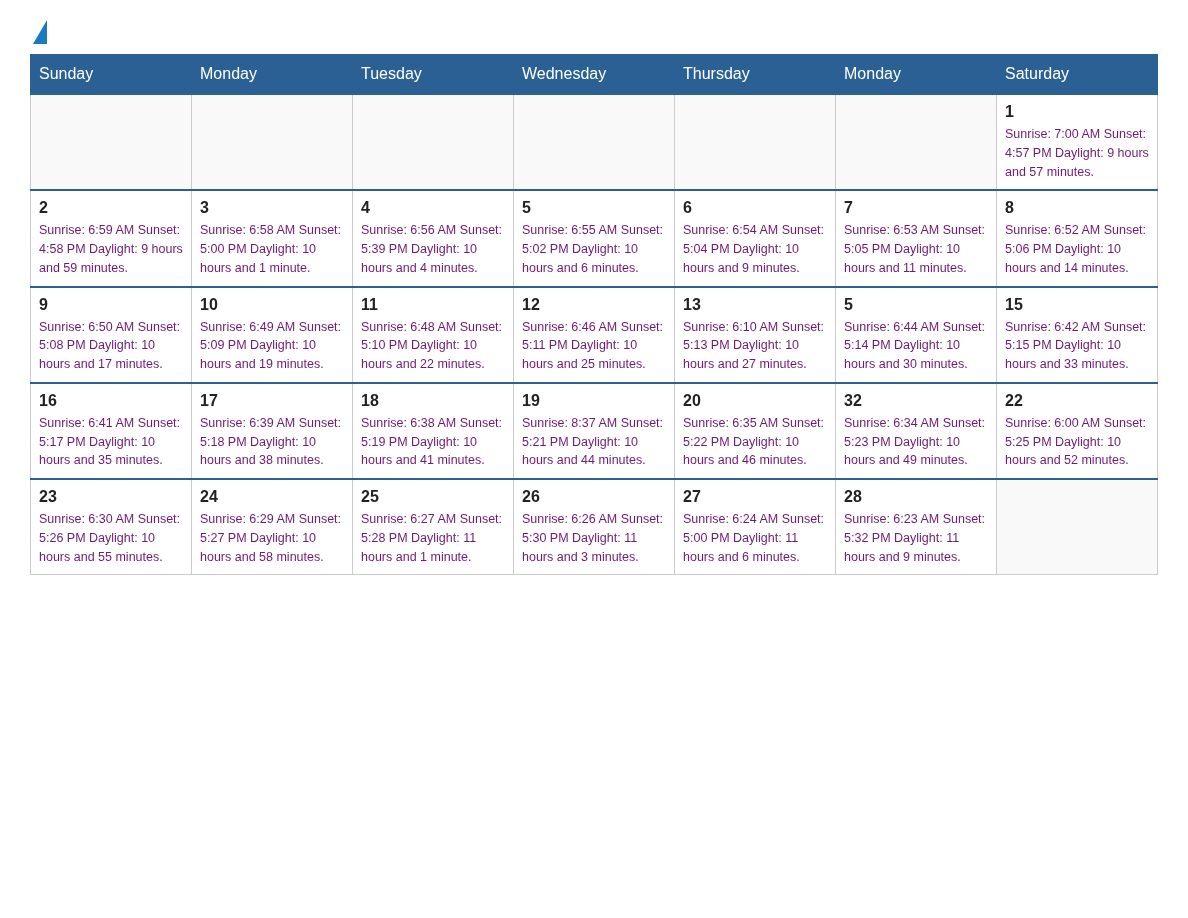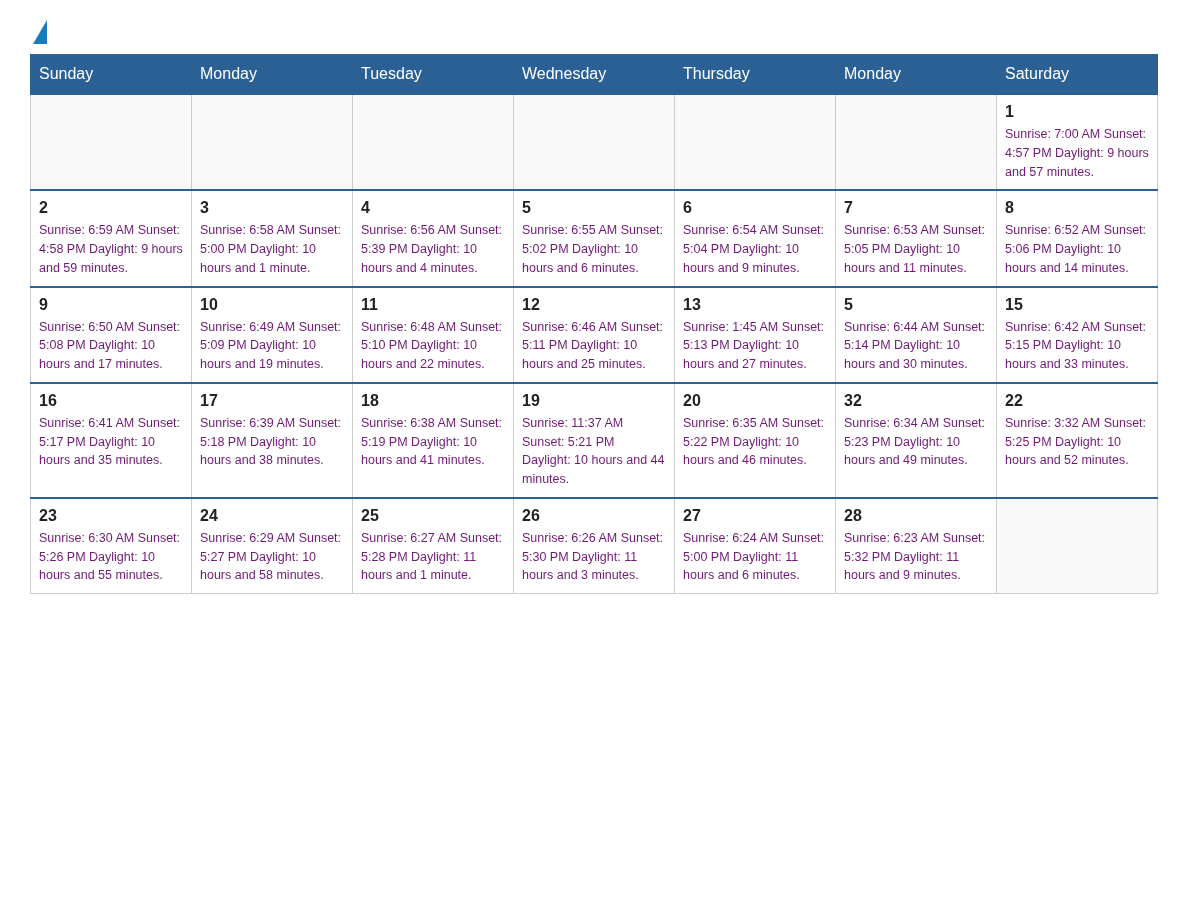--- a/index.html
+++ b/index.html
@@ -204,21 +204,21 @@
 Daylight: 10 hours and 22 minutes.</div>
         </td>
         <td>
           <div class="day-number">12</div>
           <div class="day-info">Sunrise: 6:46 AM
 Sunset: 5:11 PM
 Daylight: 10 hours and 25 minutes.</div>
         </td>
         <td>
           <div class="day-number">13</div>
-          <div class="day-info">Sunrise: 1:45 AM
+          <div class="day-info">Sunrise: 6:10 AM
 Sunset: 5:13 PM
 Daylight: 10 hours and 27 minutes.</div>
         </td>
         <td>
           <div class="day-number">5</div>
           <div class="day-info">Sunrise: 6:44 AM
 Sunset: 5:14 PM
 Daylight: 10 hours and 30 minutes.</div>
         </td>
         <td>
@@ -242,39 +242,39 @@
 Daylight: 10 hours and 38 minutes.</div>
         </td>
         <td>
           <div class="day-number">18</div>
           <div class="day-info">Sunrise: 6:38 AM
 Sunset: 5:19 PM
 Daylight: 10 hours and 41 minutes.</div>
         </td>
         <td>
           <div class="day-number">19</div>
-          <div class="day-info">Sunrise: 11:37 AM
+          <div class="day-info">Sunrise: 8:37 AM
 Sunset: 5:21 PM
 Daylight: 10 hours and 44 minutes.</div>
         </td>
         <td>
           <div class="day-number">20</div>
           <div class="day-info">Sunrise: 6:35 AM
 Sunset: 5:22 PM
 Daylight: 10 hours and 46 minutes.</div>
         </td>
         <td>
           <div class="day-number">32</div>
           <div class="day-info">Sunrise: 6:34 AM
 Sunset: 5:23 PM
 Daylight: 10 hours and 49 minutes.</div>
         </td>
         <td>
           <div class="day-number">22</div>
-          <div class="day-info">Sunrise: 3:32 AM
+          <div class="day-info">Sunrise: 6:00 AM
 Sunset: 5:25 PM
 Daylight: 10 hours and 52 minutes.</div>
         </td>
       </tr>
       <tr class="week-row">
         <td>
           <div class="day-number">23</div>
           <div class="day-info">Sunrise: 6:30 AM
 Sunset: 5:26 PM
 Daylight: 10 hours and 55 minutes.</div>

